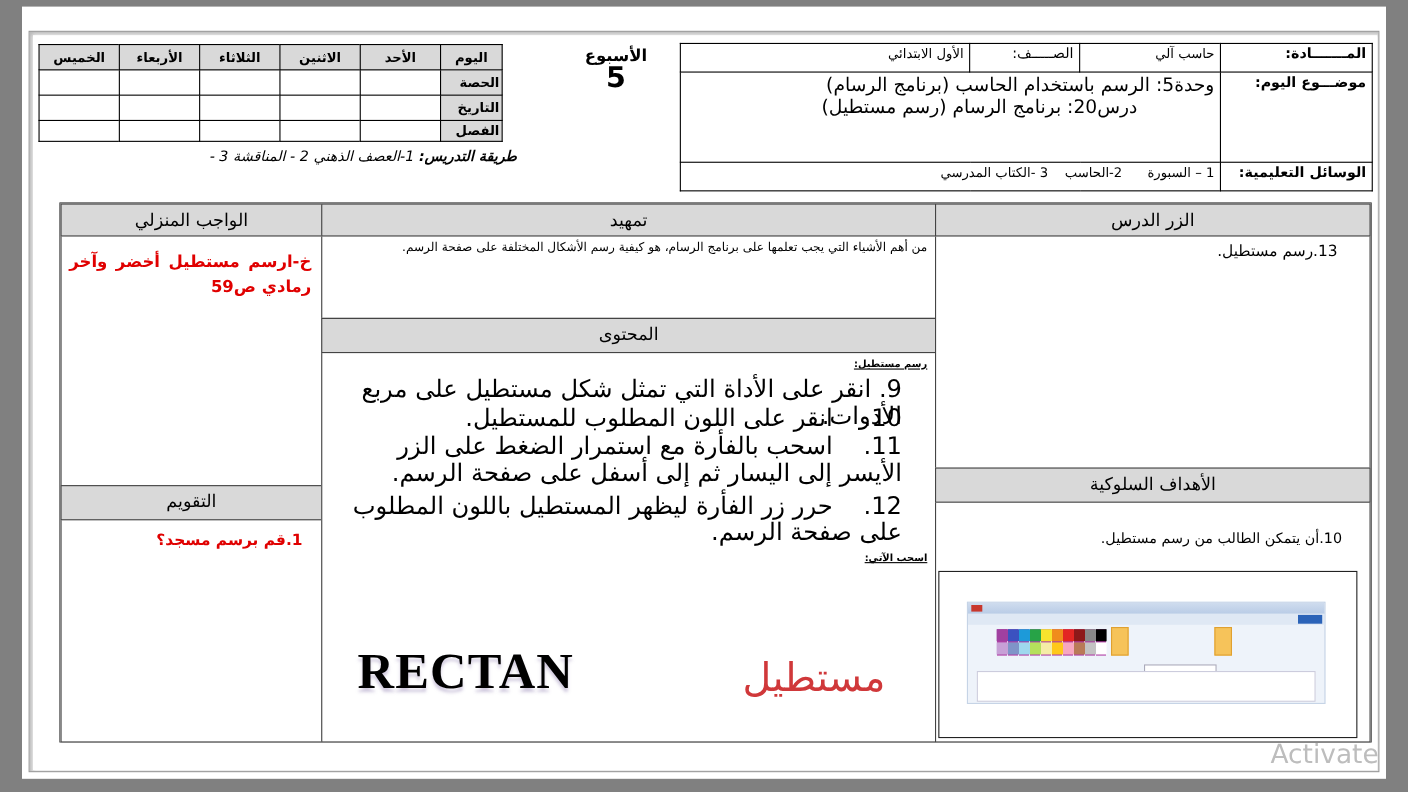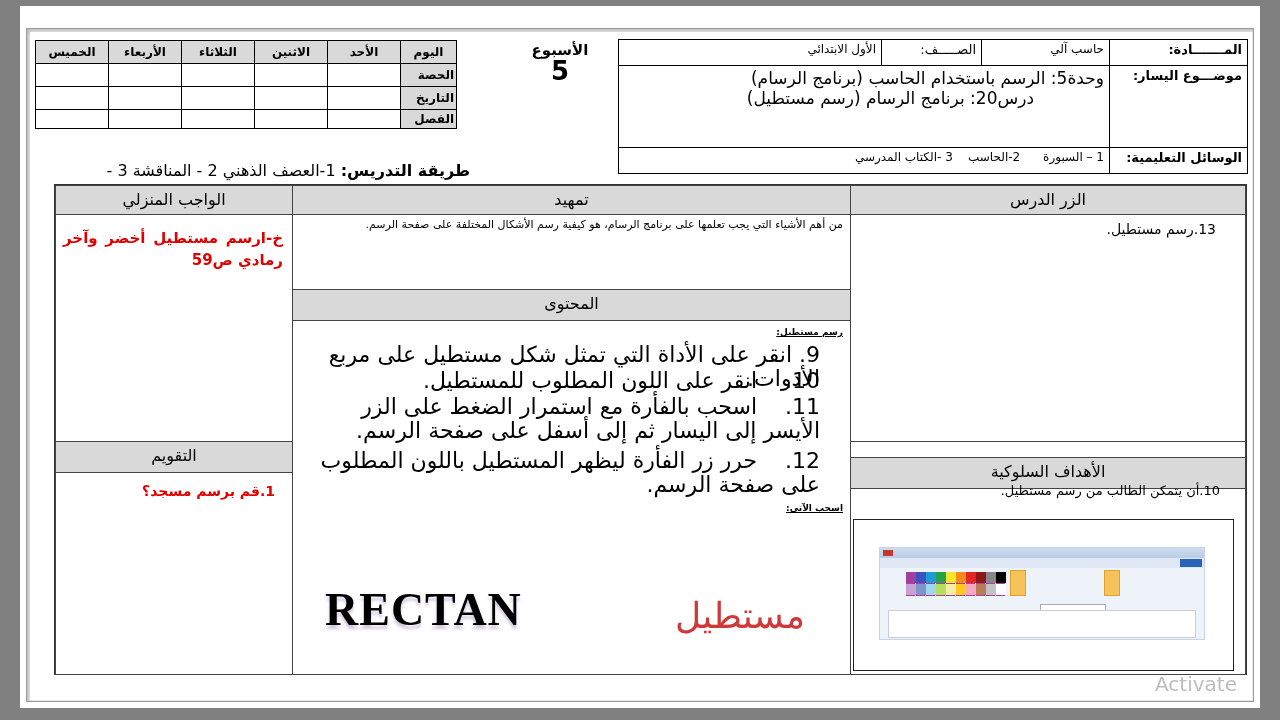--- a/index.html
+++ b/index.html
@@ -14,21 +14,21 @@
   
   .sched { position: absolute; left: 35px; top: 40px; border-collapse: collapse; direction: rtl; }
   .sched td { border: 1px solid #000; height: 23px; font-size: 12px; font-weight: bold; text-align: center; padding: 0 2px; }
   .sched td.hd { background: #d9d9d9; }
   .sched td.rowhd { background: #d9d9d9; text-align: right; }
 
   .week { position: absolute; left: 520px; top: 42px; width: 80px; text-align: center; font-weight: bold; }
   .week .lbl { font-size: 15px; line-height: 16px; }
   .week .num { font-size: 26px; line-height: 26px; }
 
-  .method { position: absolute; left: 130px; top: 161px; width: 340px; direction: rtl; font-size: 16px; white-space: nowrap; }
+  .method { position: absolute; left: 130px; top: 135px; width: 340px; direction: rtl; font-size: 13px; white-space: nowrap; font-style: italic; }
   .method .k { font-weight: bold; }
 
   
   .info { position: absolute; left: 618px; top: 39px; width: 630px; border-collapse: collapse; direction: rtl; }
   .info td { border: 1px solid #000; font-size: 12px; padding: 2px 5px; vertical-align: top; }
   .info td.key { font-weight: bold; font-size: 13px; width: 138px; }
 
   
   .grid { position: absolute; left: 54px; top: 184px; width: 1193px; height: 491px; border: 1.5px solid #333; }
   .cell { position: absolute; border: 1px solid #444; background: #fff; }
@@ -93,21 +93,21 @@
 
 <table class="info">
   <tbody>
       <tr style="height:26px">
     <td class="key">المـــــــادة:</td>
     <td style="width:128px">حاسب آلي</td>
     <td style="width:100px;font-weight:normal;font-size:13px">الصـــــف:</td>
     <td>الأول الابتدائي</td>
   </tr>
   <tr style="height:82px">
-    <td class="key">موضـــوع اليسار:</td>
+    <td class="key">موضـــوع اليوم:</td>
     <td colspan="3" style="font-size:17px;line-height:20px">
       <div>وحدة5: الرسم باستخدام الحاسب (برنامج الرسام)</div>
       <div style="padding-right:70px">درس20: برنامج الرسام (رسم مستطيل)</div>
     </td>
   </tr>
   <tr style="height:26px">
     <td class="key">الوسائل التعليمية:</td>
     <td colspan="3" style="white-space:pre">1 – السبورة      2-الحاسب    3 -الكتاب المدرسي</td>
   </tr>
 </tbody>
@@ -139,21 +139,21 @@
   <div class="abs rtl small-u" style="left:560px;top:318px;width:228px">اسحب الآتي:</div>
 
   <div class="abs" style="left:270px;top:398px;font-family:'Liberation Serif',serif;font-weight:bold;font-size:46px;letter-spacing:1px;text-shadow:0 4px 3px rgba(120,100,160,0.35)">RECTAN</div>
   <div class="abs" style="left:620px;top:410px;color:#d0383a;font-size:36px;font-family:'DejaVu Serif',serif;direction:rtl">مستطيل</div>
 
   <div class="cell" style="left:795px;top:0;width:396px;height:257px"></div>
   <div class="hdr" style="left:795px;top:0;width:396px;height:30px">الزر الدرس</div>
   <div class="abs rtl" style="left:805px;top:36px;width:356px;font-size:14px">13.رسم مستطيل.</div>
 
   <div class="cell" style="left:795px;top:256px;width:396px;height:234px"></div>
-  <div class="hdr" style="left:795px;top:272px;width:396px;height:32px">الأهداف السلوكية</div>
+  <div class="hdr" style="left:795px;top:240px;width:396px;height:32px">الأهداف السلوكية</div>
   <div class="abs rtl" style="left:805px;top:298px;width:360px;font-size:13px">10.أن يتمكن الطالب من رسم مستطيل.</div>
 
   <div class="abs" style="left:798px;top:334px;width:381px;height:152px;border:1.5px solid #222;background:#fff">
     <div class="abs" style="left:25px;top:27px;width:326px;height:93px;background:#eef3fa;border:1px solid #c6d4e6">
       <div class="abs" style="left:0;top:0;width:324px;height:10px;background:linear-gradient(#cfdcee,#b9cce6)">
         <div class="abs" style="left:3px;top:2px;width:10px;height:6px;background:#c8372d"></div>
       </div>
       <div class="abs" style="left:0;top:10px;width:324px;height:10px;background:#dfe8f4">
         <div class="abs" style="right:2px;top:1px;width:22px;height:8px;background:#2b63b8"></div>
       </div>
@@ -161,13 +161,13 @@
       <div class="abs" style="left:26px;top:24px;width:100px;height:11px;background:linear-gradient(90deg,#a040a0 0 10%,#3b52c0 10% 20%,#1d9ad9 20% 30%,#27a347 30% 40%,#f7e42d 40% 50%,#f08c1c 50% 60%,#e32623 60% 70%,#8d1919 70% 80%,#888 80% 90%,#000 90% 100%)"></div>
       <div class="abs" style="left:26px;top:36px;width:100px;height:11px;background:linear-gradient(90deg,#c7a0d6 0 10%,#7f94c8 10% 20%,#9fd8ee 20% 30%,#b5e05c 30% 40%,#f5eda6 40% 50%,#ffc81b 50% 60%,#f7a7c0 60% 70%,#b97a57 70% 80%,#c3c3c3 80% 90%,#fff 90% 100%)"></div>
       <div class="abs" style="left:130px;top:22px;width:16px;height:26px;background:#f6c35a;border:1px solid #e0a030"></div>
       <div class="abs" style="left:224px;top:22px;width:16px;height:26px;background:#f6c35a;border:1px solid #e0a030"></div>
       <div class="abs" style="left:160px;top:56px;width:66px;height:32px;background:#fff;border:1px solid #aab"></div>
       <div class="abs" style="left:8px;top:62px;width:308px;height:28px;background:#fff;border:1px solid #ccd"></div>
     </div>
   </div>
 </div>
 
-<div class="abs" style="left:1155px;top:672px;font-size:20px;color:#bdbdbd">Activate</div>
+<div class="abs" style="left:1155px;top:672px;font-size:24px;color:#bdbdbd">Activate</div>
 
 </body></html>

